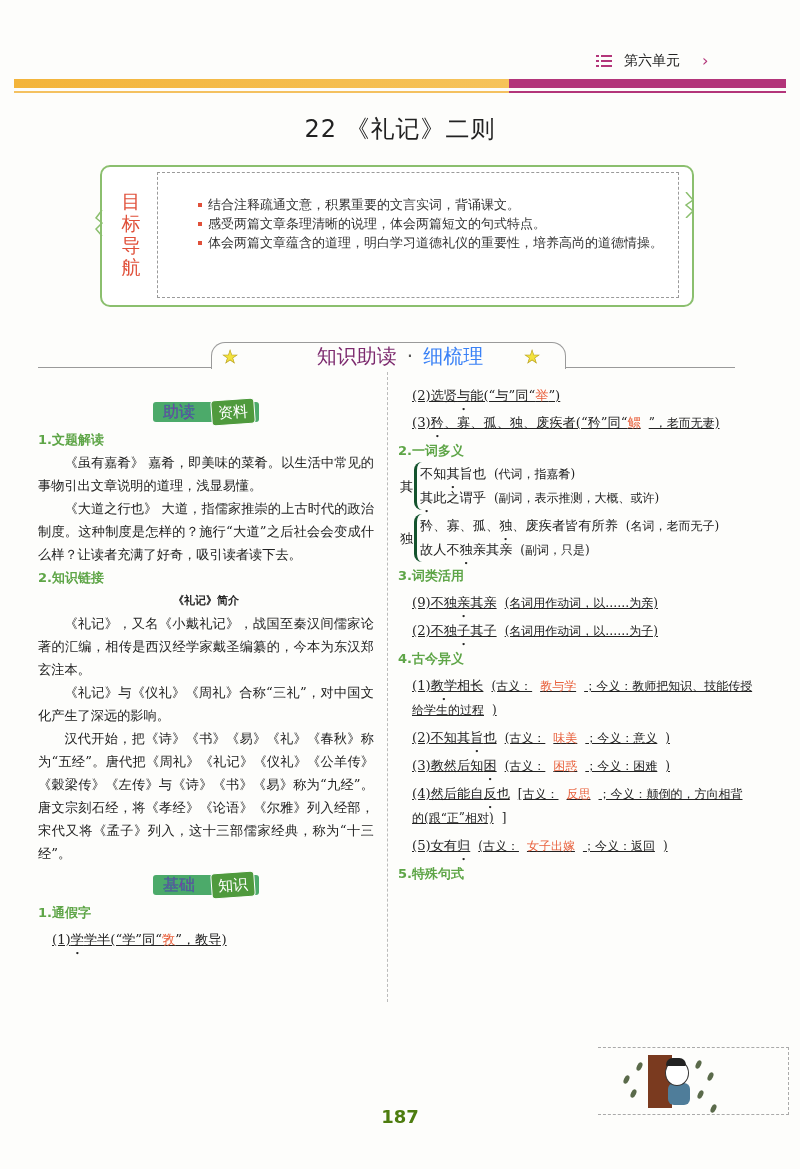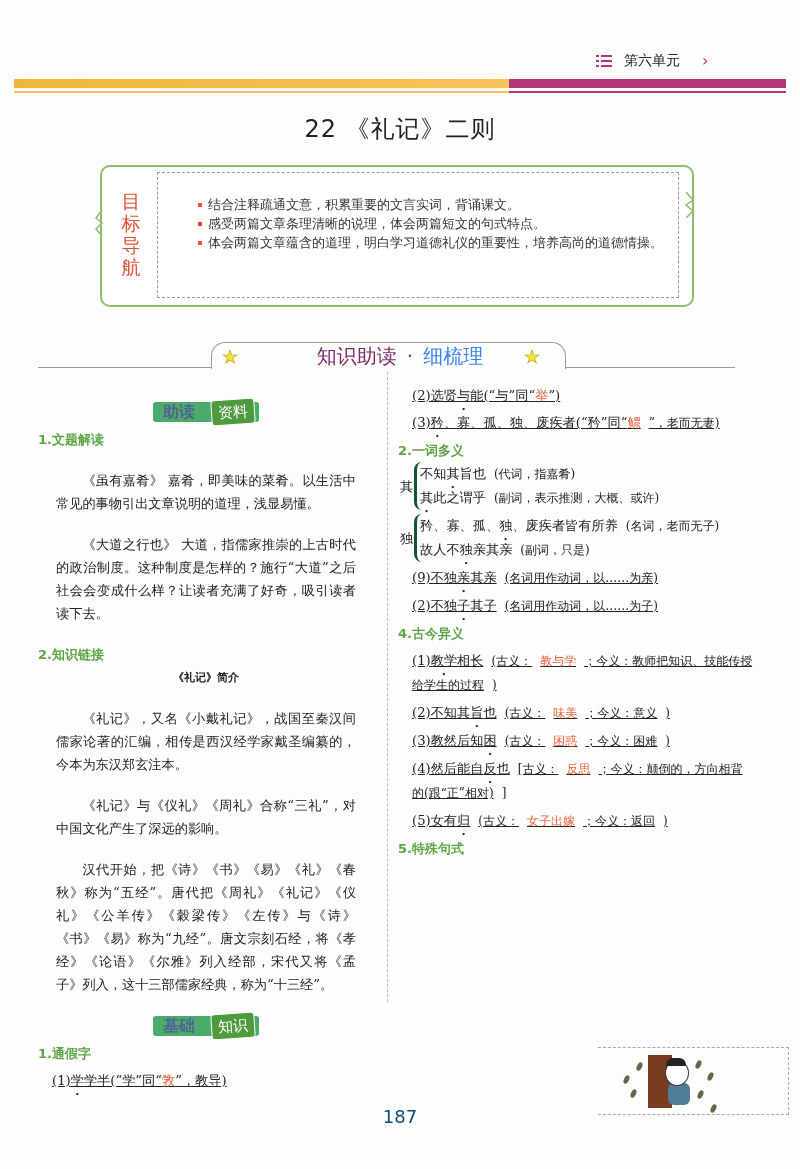--- a/index.html
+++ b/index.html
@@ -51,34 +51,34 @@
 
   .pill { display:block; margin:6px auto 4px; width:106px; height:24px; position:relative; }
   .pill-bg { position:absolute; left:0; top:2px; width:106px; height:20px; background:#4caa6a; border-radius:3px; }
   .pill-a { position:absolute; left:10px; top:0; font-family:"DejaVu Sans", sans-serif; font-size:16px; color:#a21caf;
             -webkit-text-stroke:0.5px #2b7f8f; line-height:24px; }
   .pill-b { position:absolute; left:58px; top:-1px; width:42px; height:24px; background:#4f9a3d; border:1px solid #fff;
             border-radius:4px; transform:rotate(-4deg); font-family:"DejaVu Sans", sans-serif; font-size:15px; color:#fff;
             text-align:center; line-height:24px; }
 
   .h-green { color:#5ea547; font-family:"DejaVu Sans", sans-serif; font-size:13px; font-weight:bold; }
-  .para { text-indent:2em; margin:18px; text-align:justify; }
+  .para { text-indent:2em; margin:0; text-align:justify; }
   .center-bold { text-align:center; font-weight:bold; font-family:"DejaVu Sans", sans-serif; font-size:11px; }
   .item { margin:4px; padding-left:10px;text-decoration:underline; }
   .red { color:#e8603c; }
   .note { font-size:12px;padding-left:8px; }
   .dot { position:relative; }
   .dot::after { content:"•"; position:absolute; left:50%; bottom:-11px; transform:translateX(-50%); font-size:8px; line-height:8px; }
 
   .brace-group { display:flex; align-items:center; padding-left:2px; }
   .brace-char { font-size:13.2px; width:14px; }
   .brace { border-left:3px solid #14532d; border-radius:8px 0 0 8px; padding-left:3px; }
 
   .page-num { position:absolute; top:1106px; left:0; width:800px; text-align:center;
-              font-family:"DejaVu Sans", sans-serif; font-weight:normal; font-size:18px; color:#0c4a6e; }
+              font-family:"DejaVu Sans", sans-serif; font-weight:bold; font-size:18px; color:#4d7c0f; }
 
   
   .deco-box { position:absolute; left:598px; top:1047px; width:190px; height:66px; border:1px dashed #aaa; border-left:none; }
   .tree { position:absolute; left:648px; top:1055px; width:24px; height:53px; background:#7a3a1f; }
   .head { position:absolute; left:665px; top:1060px; width:22px; height:24px; background:#fff; border:1.5px solid #333; border-radius:50%; }
   .hair { position:absolute; left:666px; top:1058px; width:20px; height:8px; background:#222; border-radius:10px 10px 2px 2px; }
   .body { position:absolute; left:668px; top:1083px; width:22px; height:22px; background:#4f7d9a; border-radius:6px; }
   .leaf { position:absolute; width:5px; height:9px; background:#5a6a4a; border-radius:50% 50% 50% 50%; transform:rotate(25deg); }
 </style>
 </head>
@@ -170,20 +170,21 @@
     </div>
   </div>
   <div class="brace-group" style="margin-top:4px">
     <span class="brace-char">独</span>
     <div class="brace" style="width:320px">
       <div><span>矜、寡、孤、</span><span class="dot">独</span><span>、废疾者皆有所养</span><span class="note">(名词，老而无子)</span></div>
       <div><span>故人不</span><span class="dot">独</span><span>亲其亲</span><span class="note">(副词，只是)</span></div>
     </div>
   </div>
 
+  <div class="h-green" style="margin-top:2px">3.词类活用</div>
   <p class="item"><span>(9)不独</span><span class="dot">亲</span><span>其亲</span><span class="note">(名词用作动词，以……为亲)</span></p>
   <p class="item"><span>(2)不独</span><span class="dot">子</span><span>其子</span><span class="note">(名词用作动词，以……为子)</span></p>
 
   <div class="h-green">4.古今异义</div>
   <p class="item"><span>(1)</span><span class="dot">教学</span><span>相长</span><span class="note">(古义：</span><span class="note red">教与学</span><span class="note">；今义：教师把知识、技能传授给学生的过程</span><span class="note">)</span></p>
   <p class="item"><span>(2)不知其</span><span class="dot">旨</span><span>也</span><span class="note">(古义：</span><span class="note red">味美</span><span class="note">；今义：意义</span><span class="note">)</span></p>
   <p class="item"><span>(3)教然后知</span><span class="dot">困</span><span></span><span class="note">(古义：</span><span class="note red">困惑</span><span class="note">；今义：困难</span><span class="note">)</span></p>
   <p class="item"><span>(4)然后能自</span><span class="dot">反</span><span>也</span><span class="note">[古义：</span><span class="note red">反思</span><span class="note">；今义：颠倒的，方向相背的(跟“正”相对)</span><span class="note">]</span></p>
   <p class="item"><span>(5)女有</span><span class="dot">归</span><span></span><span class="note">(古义：</span><span class="note red">女子出嫁</span><span class="note">；今义：返回</span><span class="note">)</span></p>
 

